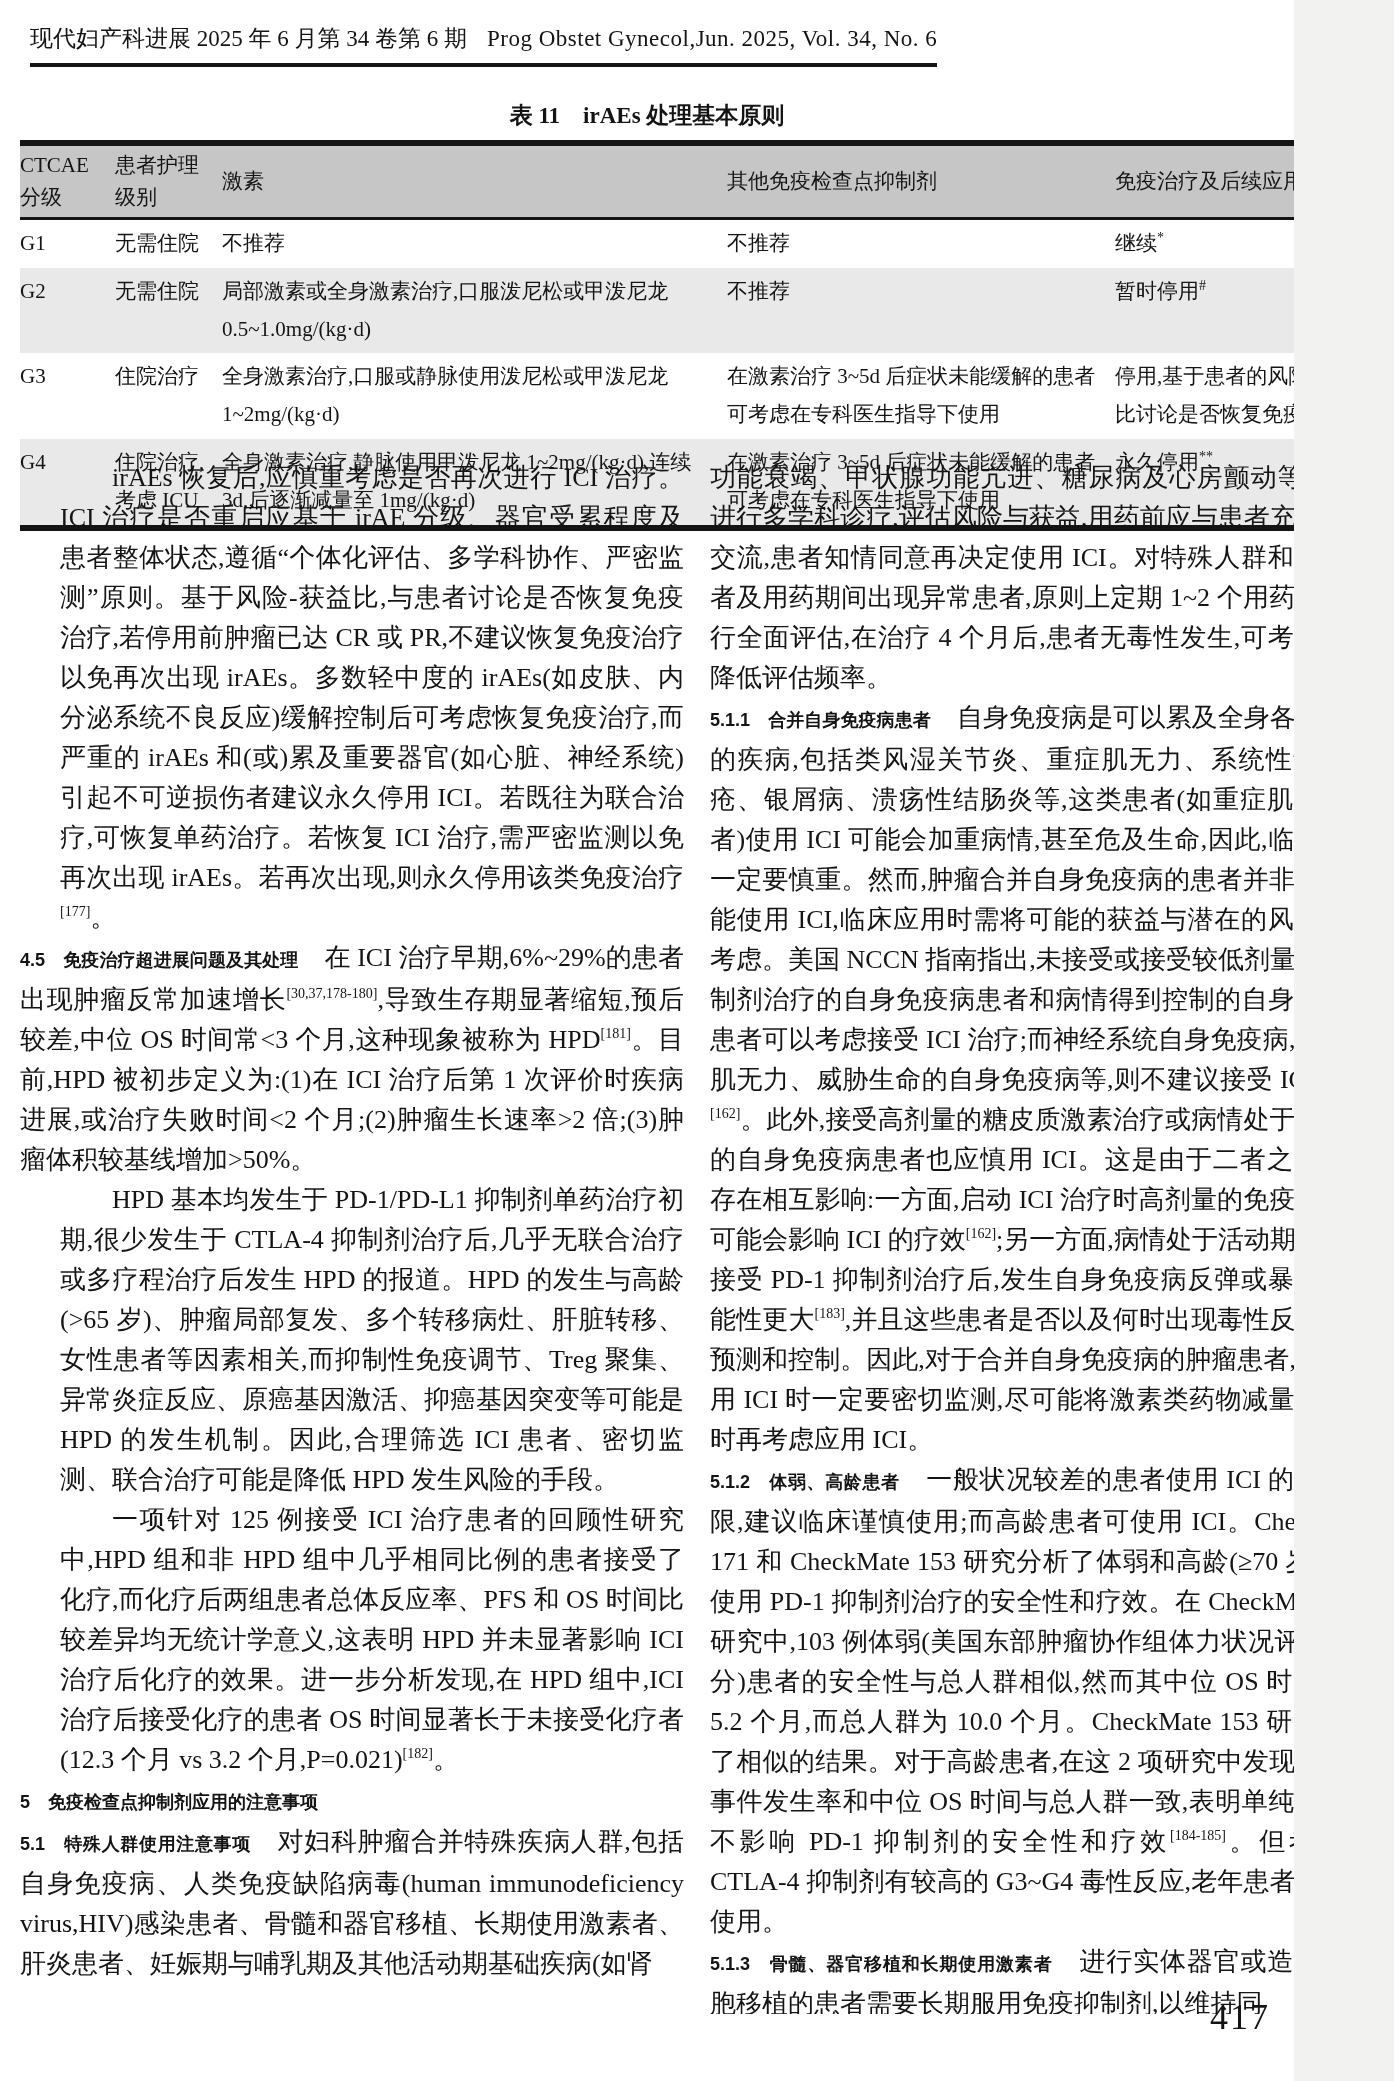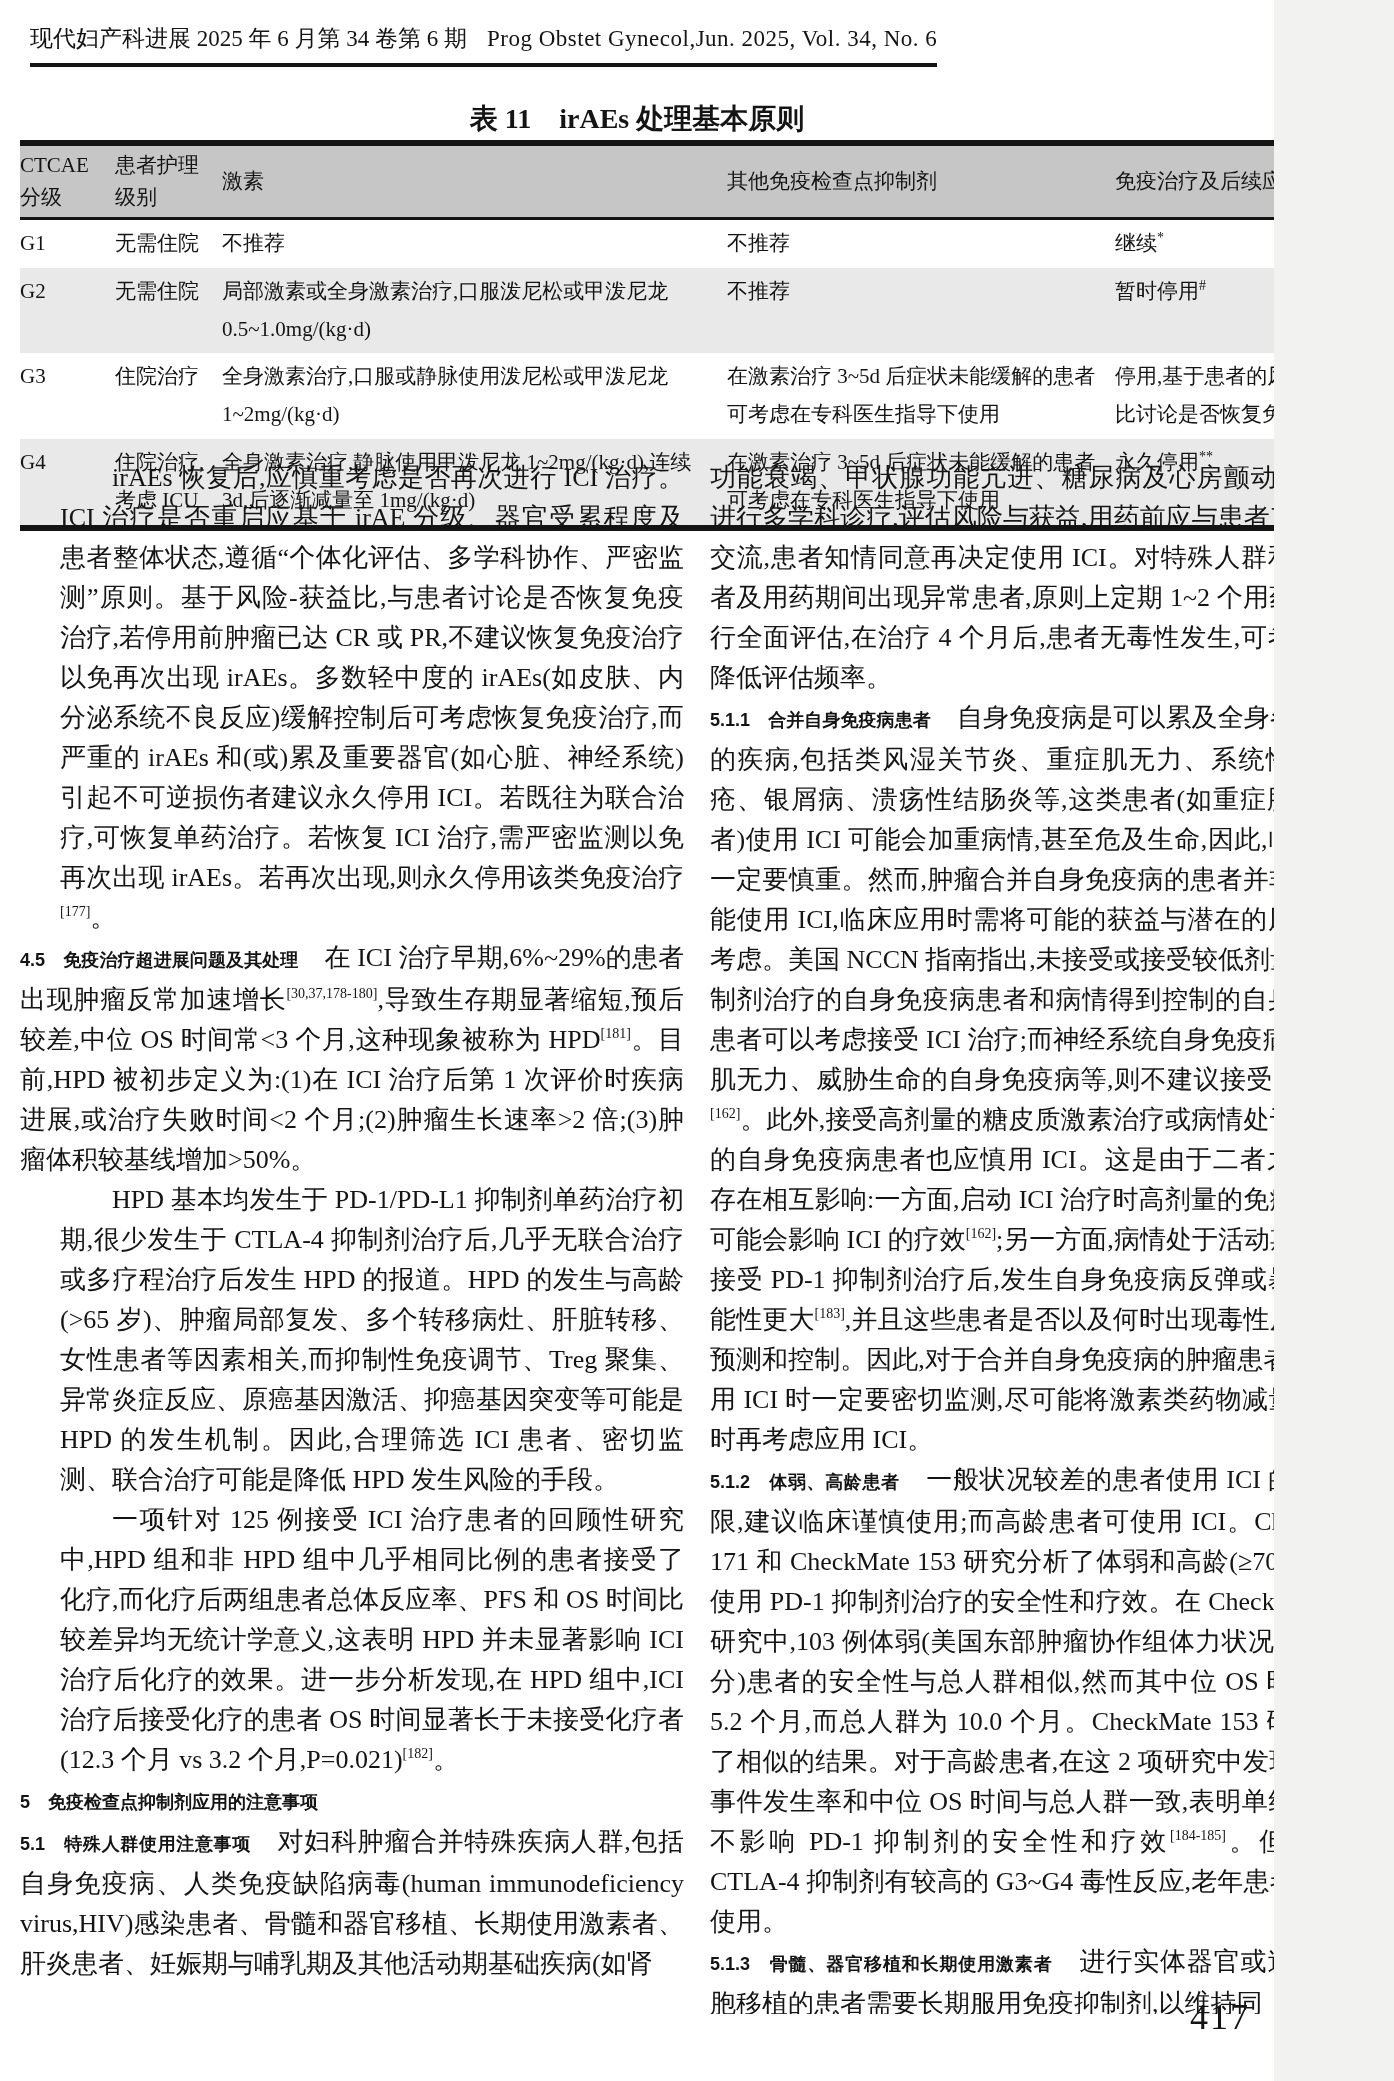--- a/index.html
+++ b/index.html
@@ -6,33 +6,34 @@
   body{
     width:1394px;height:2081px;
     background:#f2f2f0;
     font-family:"Liberation Serif", serif;
   }
   .page{
     position:relative;width:1274px;height:2081px;
     background:var(--page-bg,#ffffff);
     color:var(--ink,#141414);
     overflow:hidden;
+    padding-left:20px;
   }
   
   .jheader{
     position:absolute;top:24px;left:30px;
     font-size:23px;line-height:30px;white-space:nowrap;
     padding-bottom:9px;
     border-bottom:4px solid var(--ink,#141414);
   }
   .jheader .en{margin-left:20px;letter-spacing:.5px;}
   
   .tbl-title{
     position:absolute;top:100px;left:0;width:100%;
-    text-align:center;font-weight:bold;font-size:28px;
+    text-align:center;font-weight:bold;font-size:23px;
   }
   
   .irae-table{
     position:absolute;top:140px;left:20px;width:1354px;
     border-collapse:collapse;table-layout:fixed;
     font-size:21px;
     border-top:6px solid var(--ink,#141414);
     border-bottom:6px solid var(--ink,#141414);
   }
   .irae-table col.c1{width:95px;}

